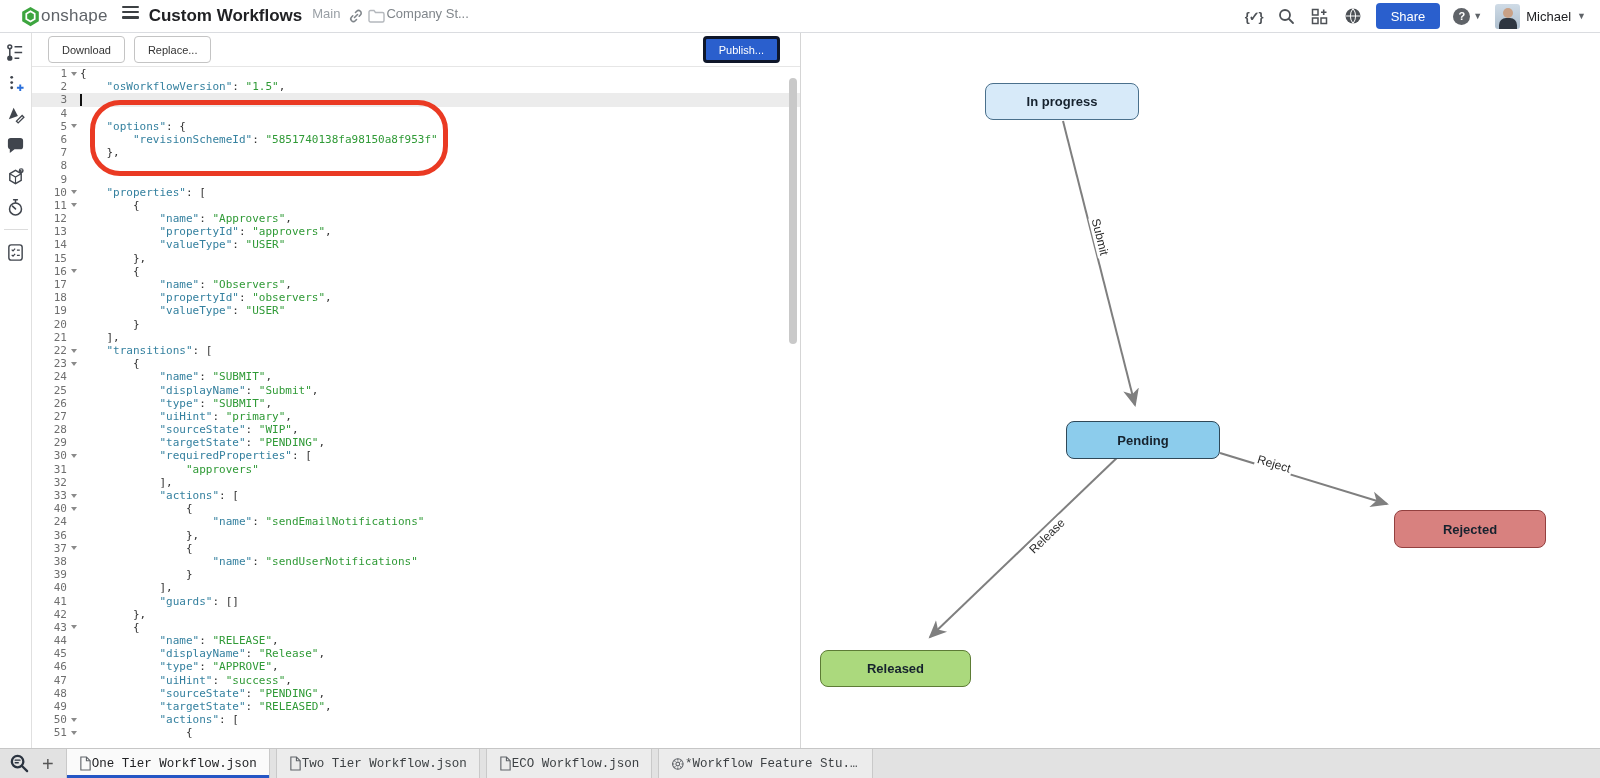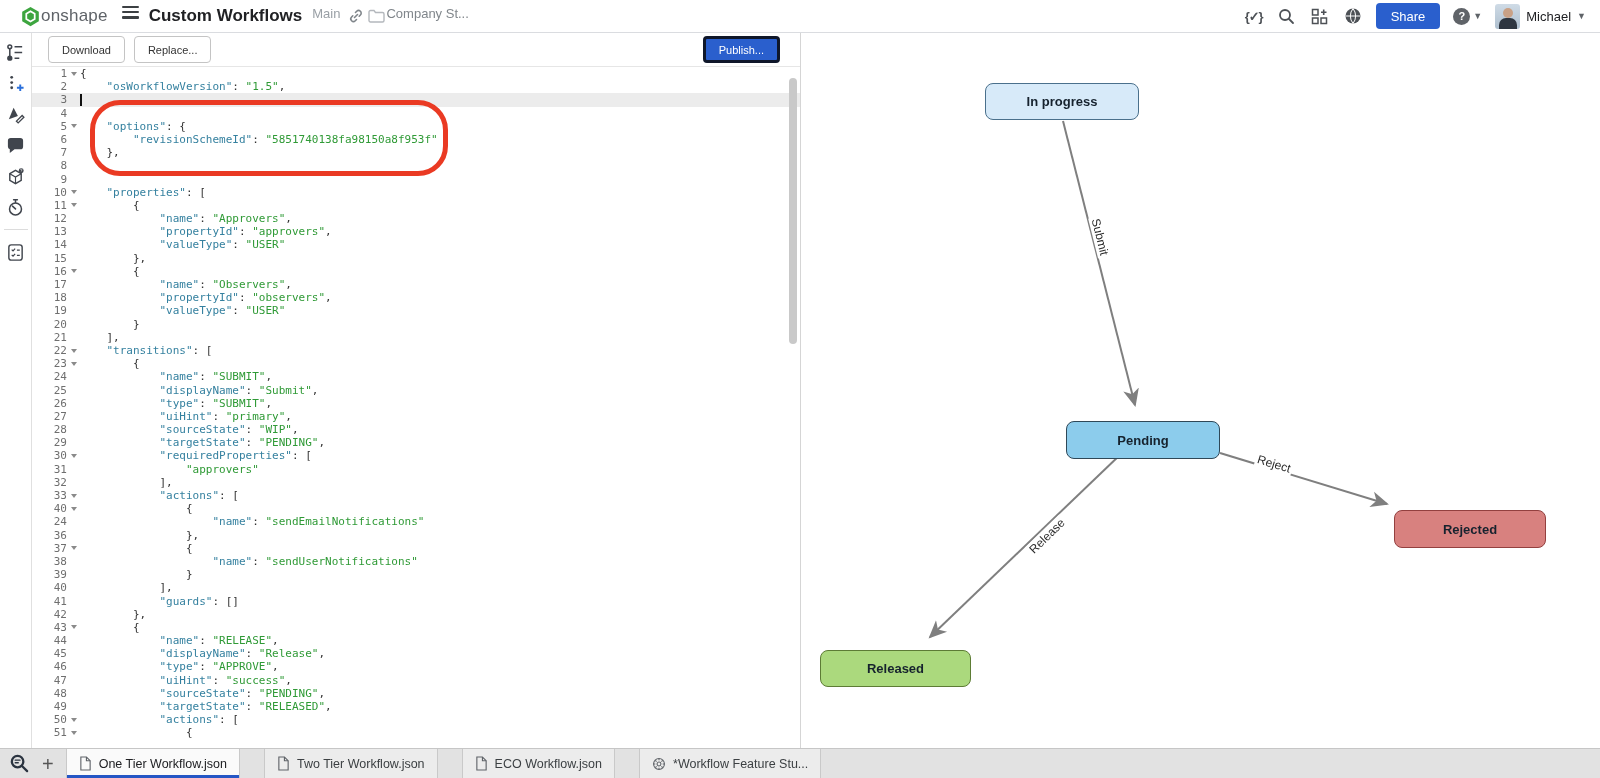--- a/index.html
+++ b/index.html
@@ -72,24 +72,24 @@
   .node { position:absolute; border-radius:8px; display:flex; align-items:center; justify-content:center;
           font-size:13px; font-weight:bold; color:#16222e; cursor:pointer; }
   .edge-label { position:absolute; font-size:12px; color:#2b2b2b; background:#fff; padding:0 2px;
                 transform:translate(-50%,-50%); white-space:nowrap; }
 
   
   .tabbar { position:absolute; left:0; right:0; bottom:0; height:30px; background:#e2e2e2;
             border-top:1px solid #c6c6c6; display:flex; align-items:stretch; }
   .tabbar-tools { display:flex; align-items:center; gap:8px; padding:0 8px 0 8px; }
   .plus-btn { font-size:20px; color:#555; cursor:pointer; line-height:1; padding:0 4px; }
-  .tab { display:flex; align-items:center; gap:7px; padding:0 12px; font-size:12.5px; color:#3c4043;
+  .tab { display:flex; align-items:center; padding:0 12px; font-size:12.5px; color:#3c4043;
          background:#ececec; border-right:1px solid #c9c9c9; border-left:1px solid #c9c9c9;
-         margin-right:24px; cursor:pointer; position:relative; max-width:215px; white-space:nowrap;
-         overflow:hidden; }
+         margin-right:6px; cursor:pointer; position:relative; max-width:215px; white-space:nowrap;
+         overflow:hidden;font-family:Liberation Mono, monospace; }
   .tab.active { background:#fafafa; color:#202124; }
   .tab.active::after { content:""; position:absolute; left:0; right:0; bottom:0; height:3px; background:#2456c5; }
   .tab .lbl { overflow:hidden; text-overflow:ellipsis; }
 </style>
 </head>
 <body>
 
 <div class="app">
 
   <div class="topbar">

